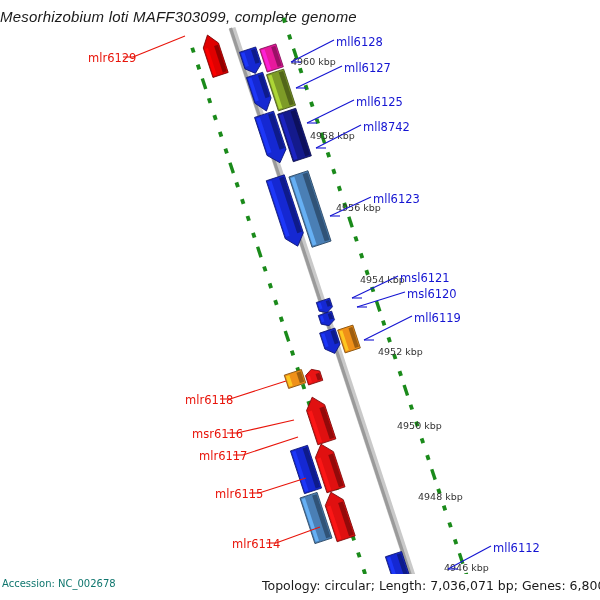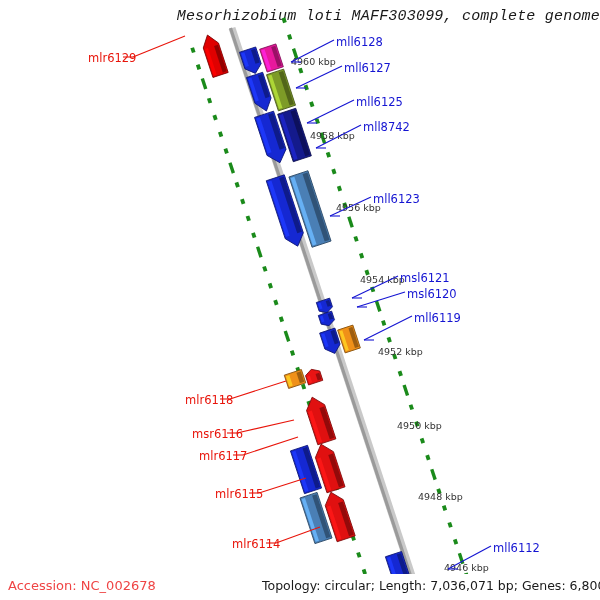--- a/index.html
+++ b/index.html
@@ -18,42 +18,42 @@
     position: absolute;
     left: 0; top: 0;
     width: 600px;
     height: 600px;
   }
   #title {
     position: absolute;
     left: 0;
     top: 8px;
     width: 600px;
-    text-align: right;
-    font-family: Liberation Mono, monospace;
+    text-align: left;
+    font-family: Liberation Sans, sans-serif;
     font-style: italic;
     font-size: 15px;
     color: #1a1a1a;
     letter-spacing: 0.2px;
     white-space: nowrap;
   }
   #statusbar {
     position: absolute;
     left: 0;
     bottom: 0;
     width: 600px;
     height: 26px;
     background: #ffffff;
   }
   #status-left {
     position: absolute;
-    left: 8px;
+    left: 2px;
     top: 4px;
-    font-size: 13px;
-    color: #ef4444;
+    font-size: 10px;
+    color: #0f766e;
     white-space: nowrap;
   }
   #status-right {
     position: absolute;
     left: 262px;
     top: 4px;
     font-size: 12.5px;
     color: #1a1a1a;
     white-space: nowrap;
   }

